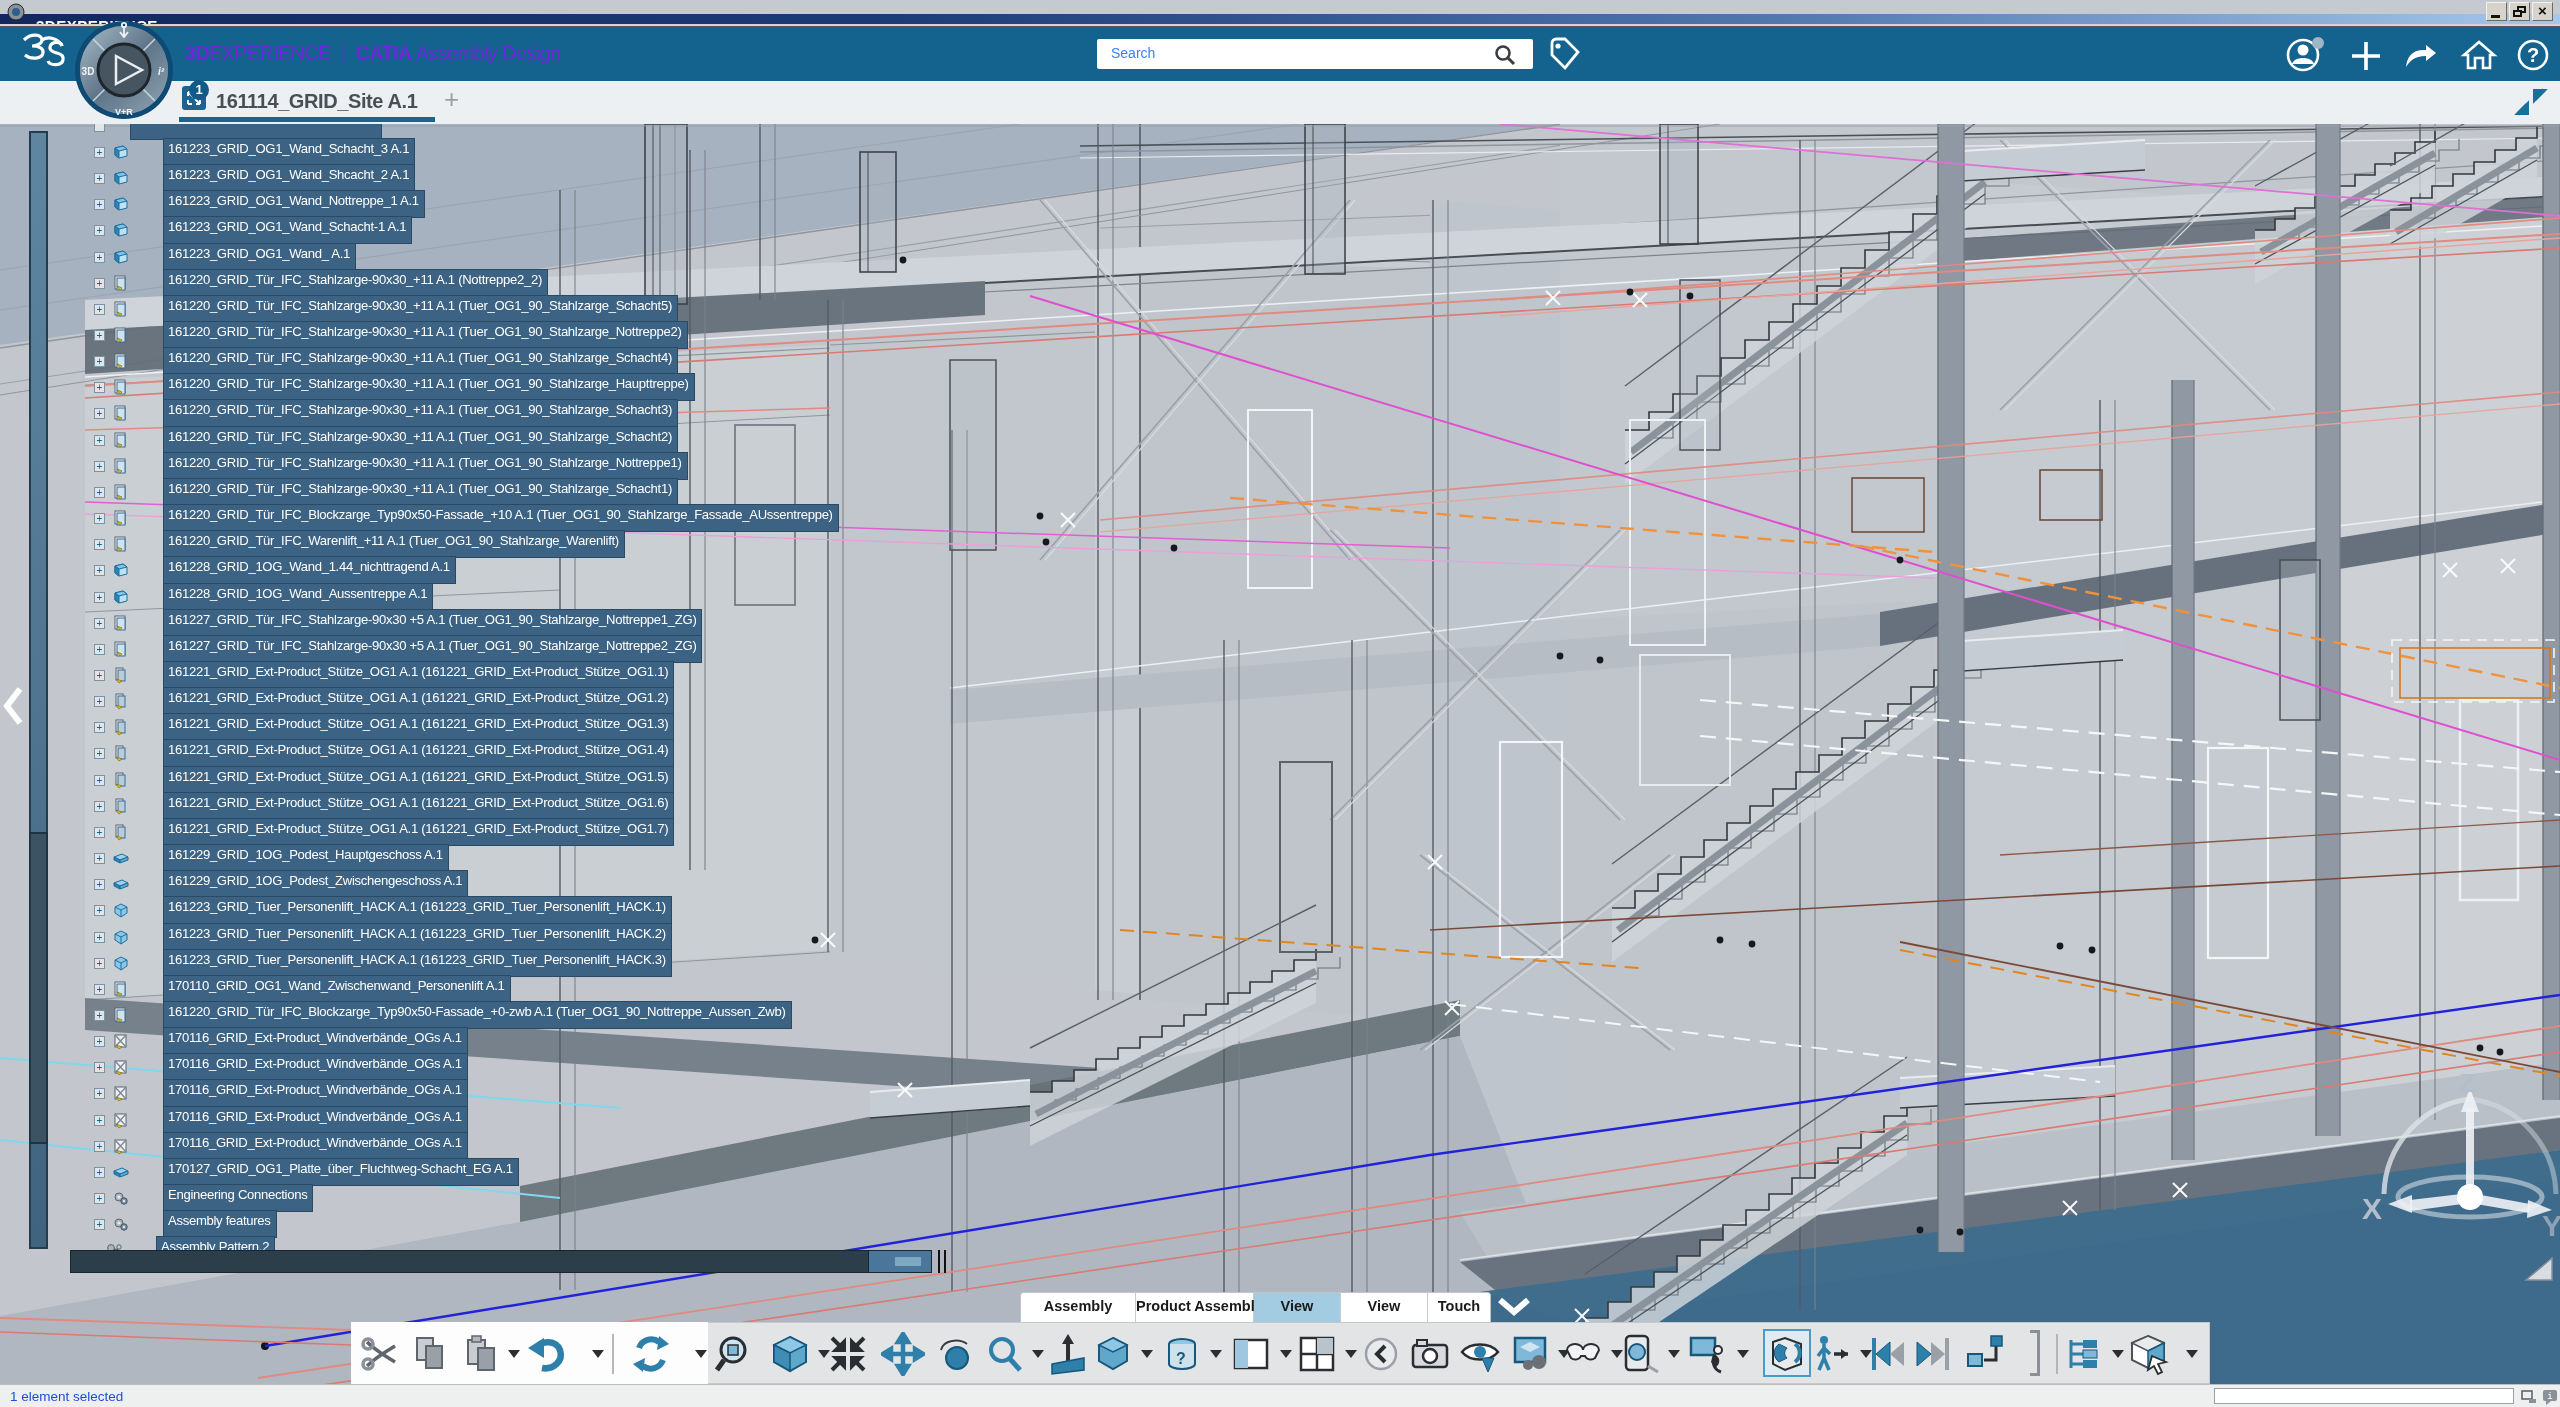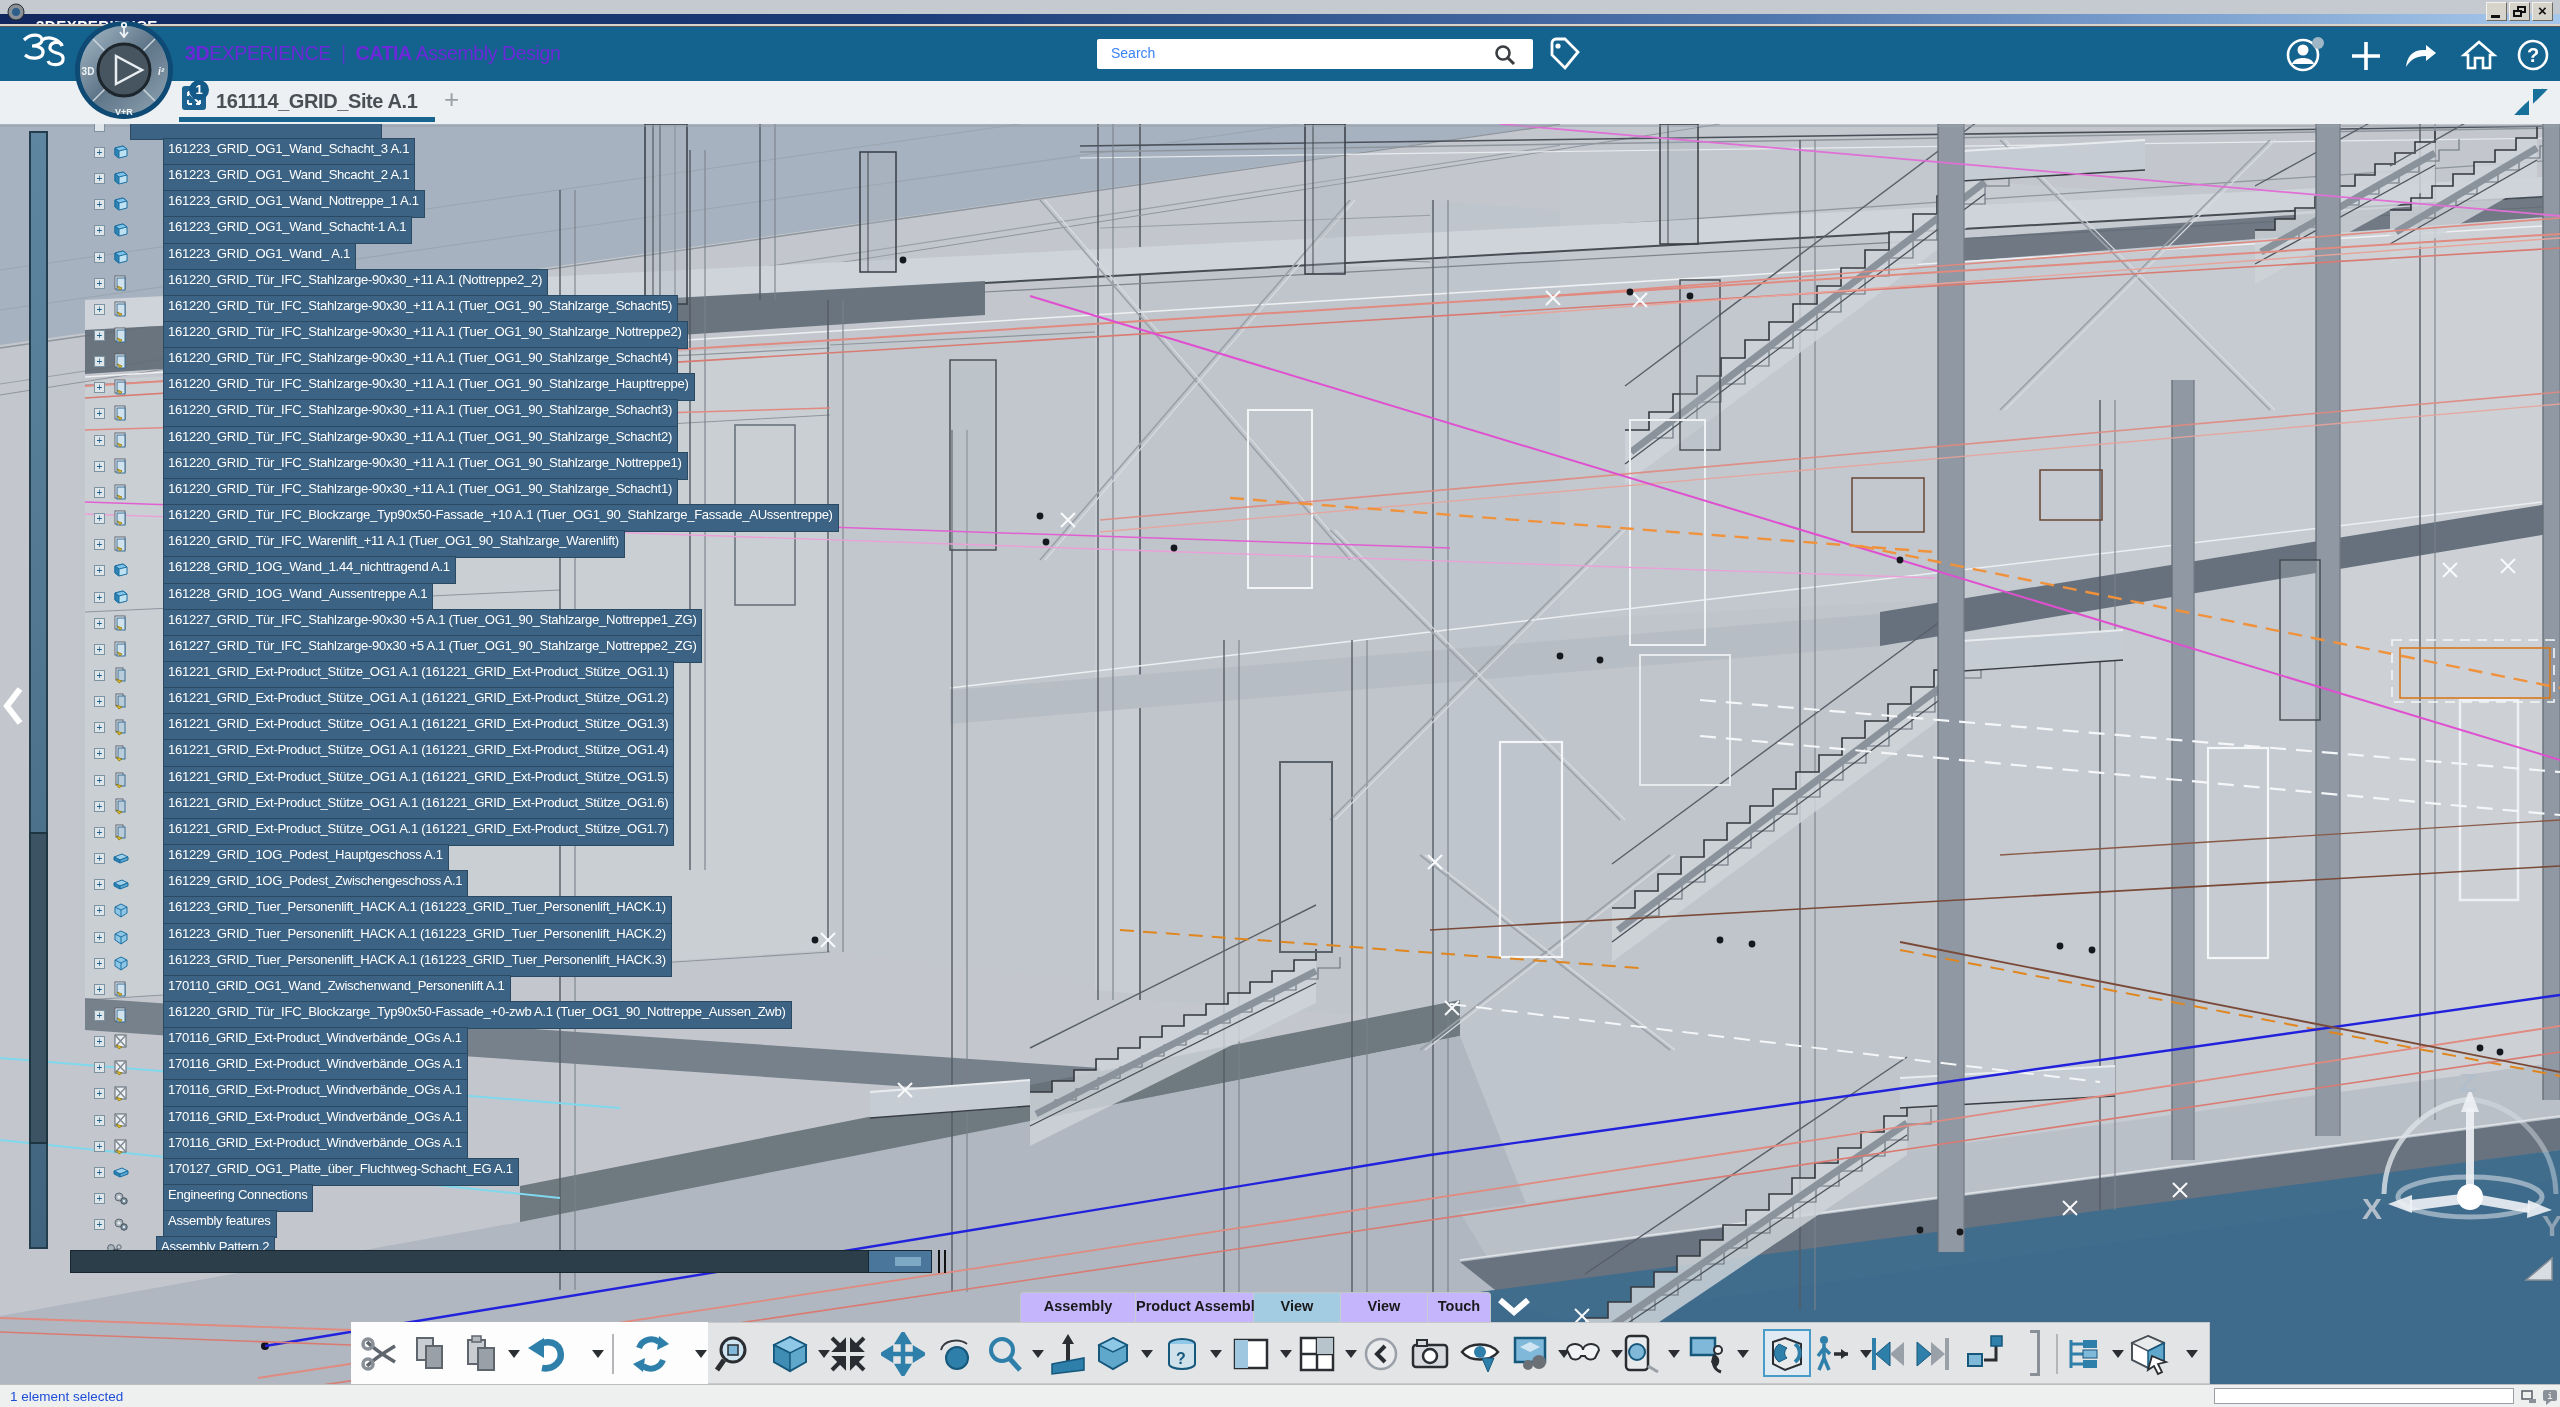--- a/index.html
+++ b/index.html
@@ -18,21 +18,21 @@
 .underline {position:absolute;left:179px;top:117px;width:256px;height:5px;background:#17648f}
 .viewport {position:absolute;left:0;top:124px;width:2560px;height:1260px;overflow:hidden}
 .trow {position:absolute;left:94px;height:22px;white-space:nowrap;display:flex;align-items:center}
 .plus {display:inline-block;width:11px;height:11px;background:#dfe6ea;border:1px solid #7e93a2;color:#1d5f8c;font-size:10px;line-height:9px;text-align:center;margin-right:7px}
 .ic {display:inline-block;width:18px;height:18px;margin-right:33px}
 .tlab {background:#3c6384;color:#fff;font-size:13.1px;letter-spacing:-0.3px;padding:2px 5px 9px 4px;border:1px solid #2a4a63}
 .vslider {position:absolute;left:29px;top:7px;width:19px;height:1118px;background:linear-gradient(180deg,#5e86a0,#41647e);border:2px solid #243d4d}
 .vthumb {position:absolute;left:29px;top:708px;width:19px;height:312px;background:#3c5364;border:2px solid #1e3440}
 .hscroll {position:absolute;left:70px;top:1126px;width:800px;height:23px;background:#2c3e4a;border:1px solid #18262f}
 .hthumb {position:absolute;left:868px;top:1126px;width:64px;height:23px;background:#49769a;border:1px solid #18262f}
-.btabs {position:absolute;left:1020px;top:1292px;height:31px;background:#c4b5fd;border:1px solid #c2c6c9;border-bottom:none;border-radius:4px 4px 0 0;display:flex}
+.btabs {position:absolute;left:1020px;top:1292px;height:31px;background:#ffffff;border:1px solid #c2c6c9;border-bottom:none;border-radius:4px 4px 0 0;display:flex}
 .btab {padding-top:5px;text-align:center;font-size:14.5px;color:#1a1a1a;border-right:1px solid #c8ccce;font-weight:bold;white-space:nowrap}
 .btab.act {background:#a3cce3}
 .toolbar {position:absolute;left:351px;top:1322px;width:1859px;height:62px;background:#e3e4e6;border:1px solid #c6c8ca}
 .toolwhite {position:absolute;left:351px;top:1322px;width:357px;height:62px;background:#fdfdfd}
 .statusbar {position:absolute;left:0;top:1384px;width:2560px;height:23px;background:#eef0ef;border-top:1px solid #bcbec0}
 .statusbar .txt {position:absolute;left:10px;top:4px;font-size:13.5px;color:#1d4ed8}
 .sinput {position:absolute;left:2214px;top:3px;width:300px;height:16px;background:#fff;border:1px solid #9aa0a6}
 </style></head>
 <body>
 <div class="viewport">

